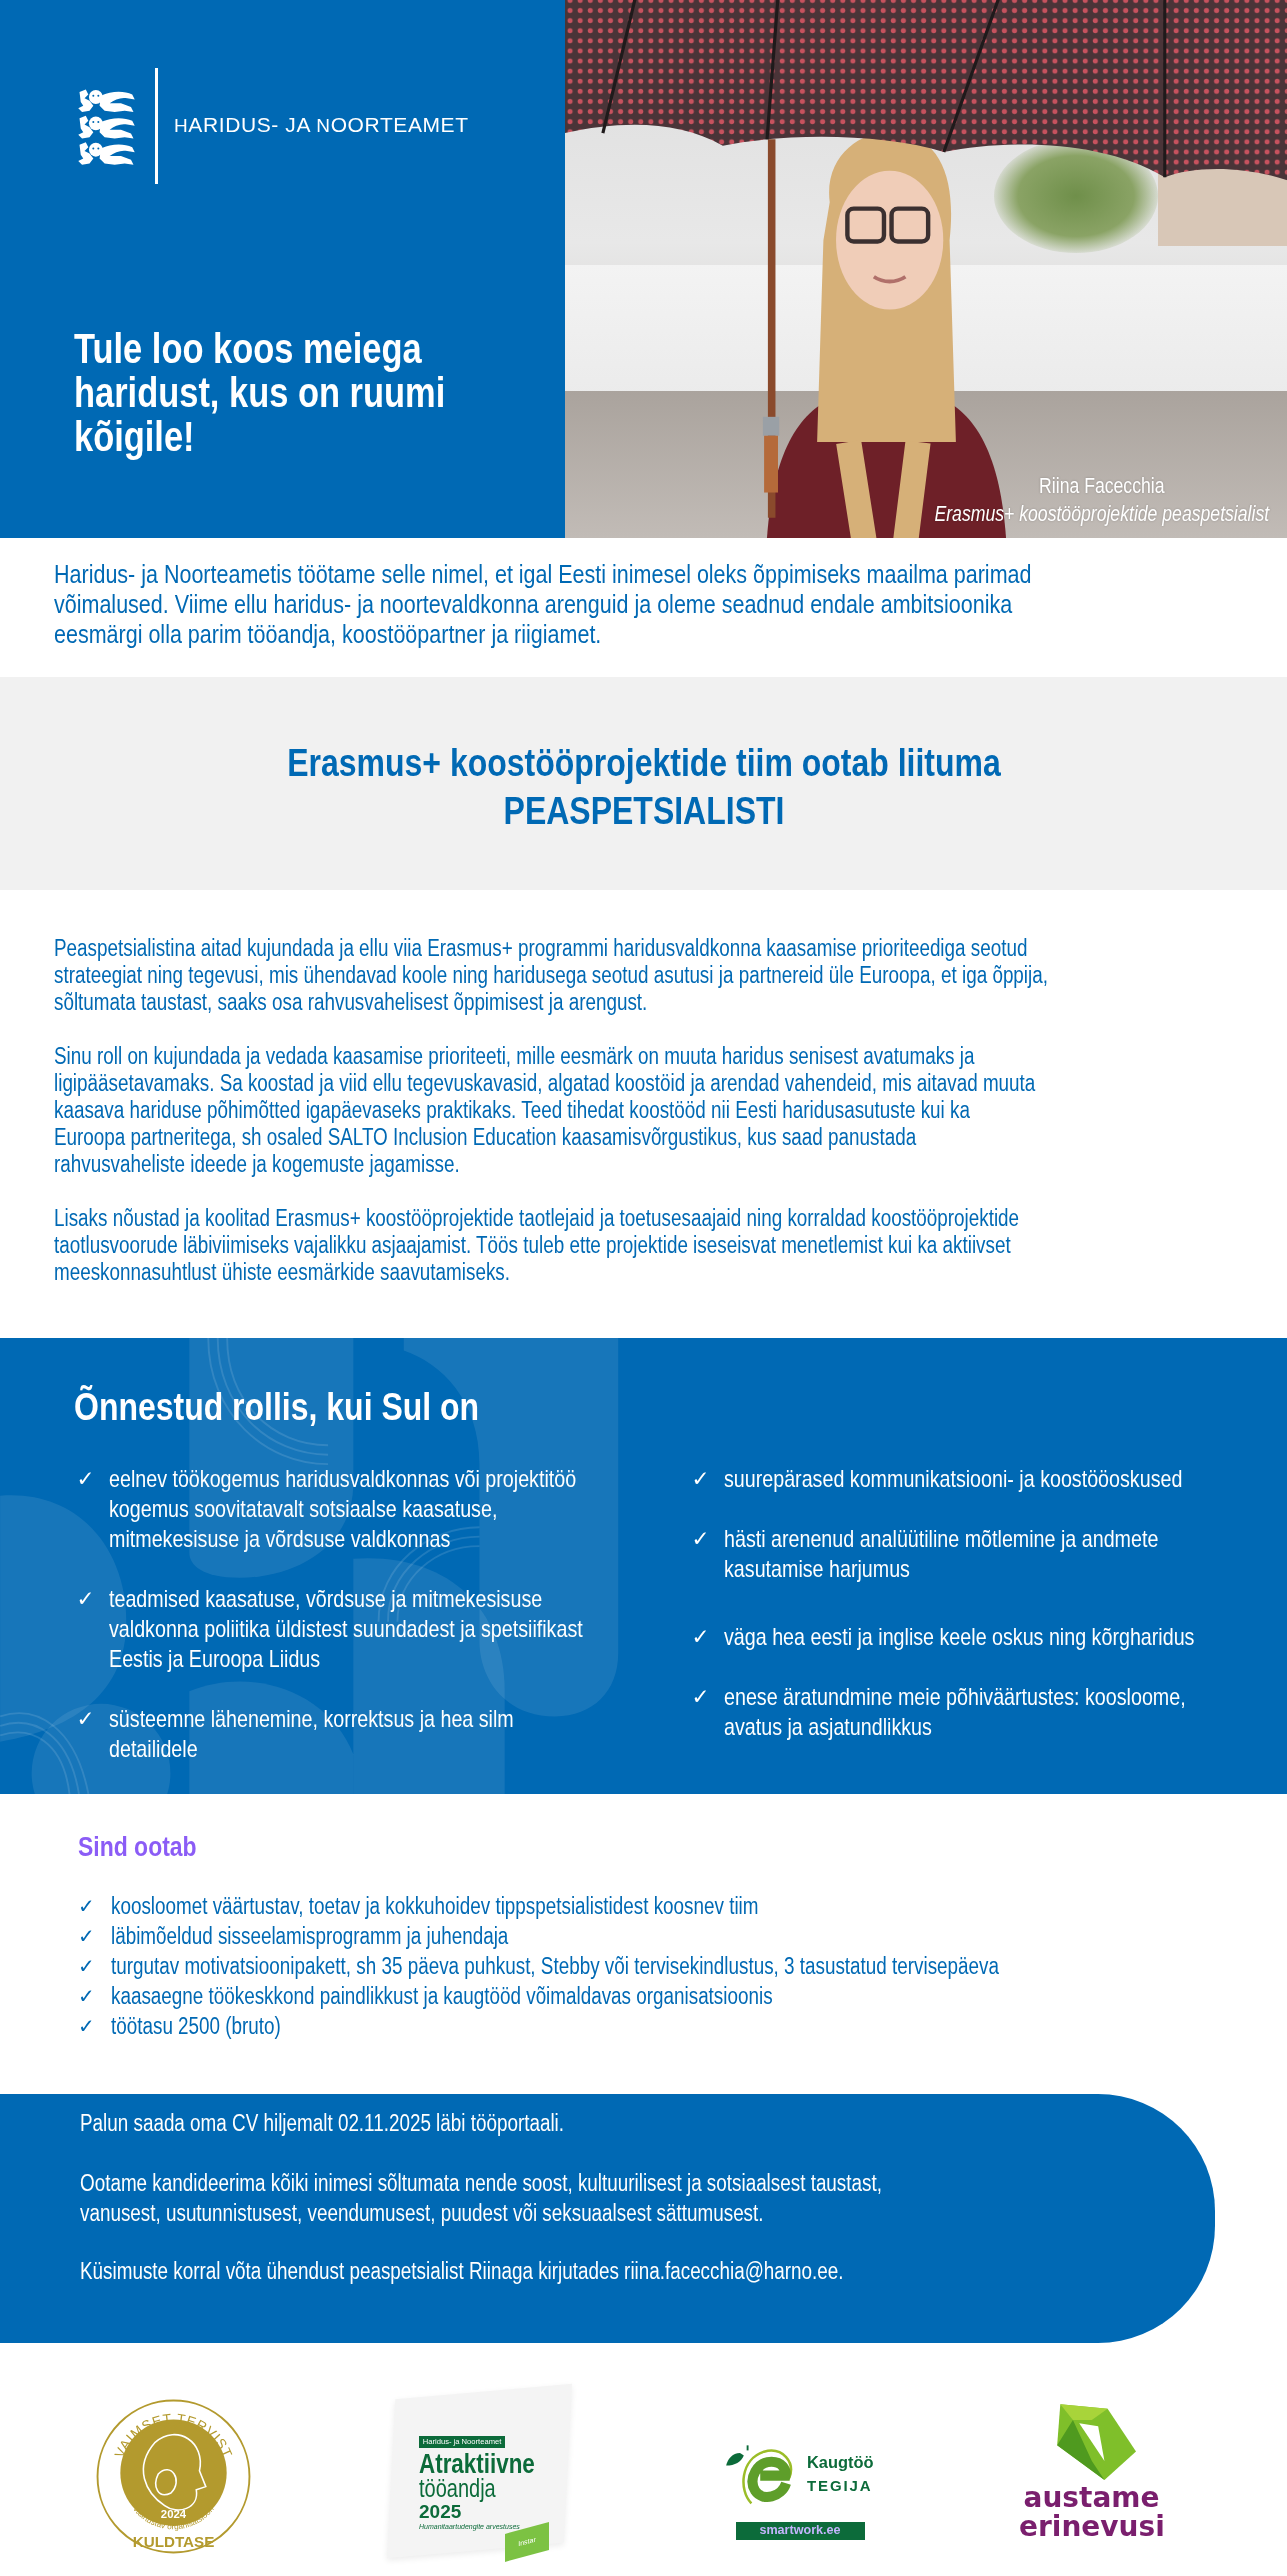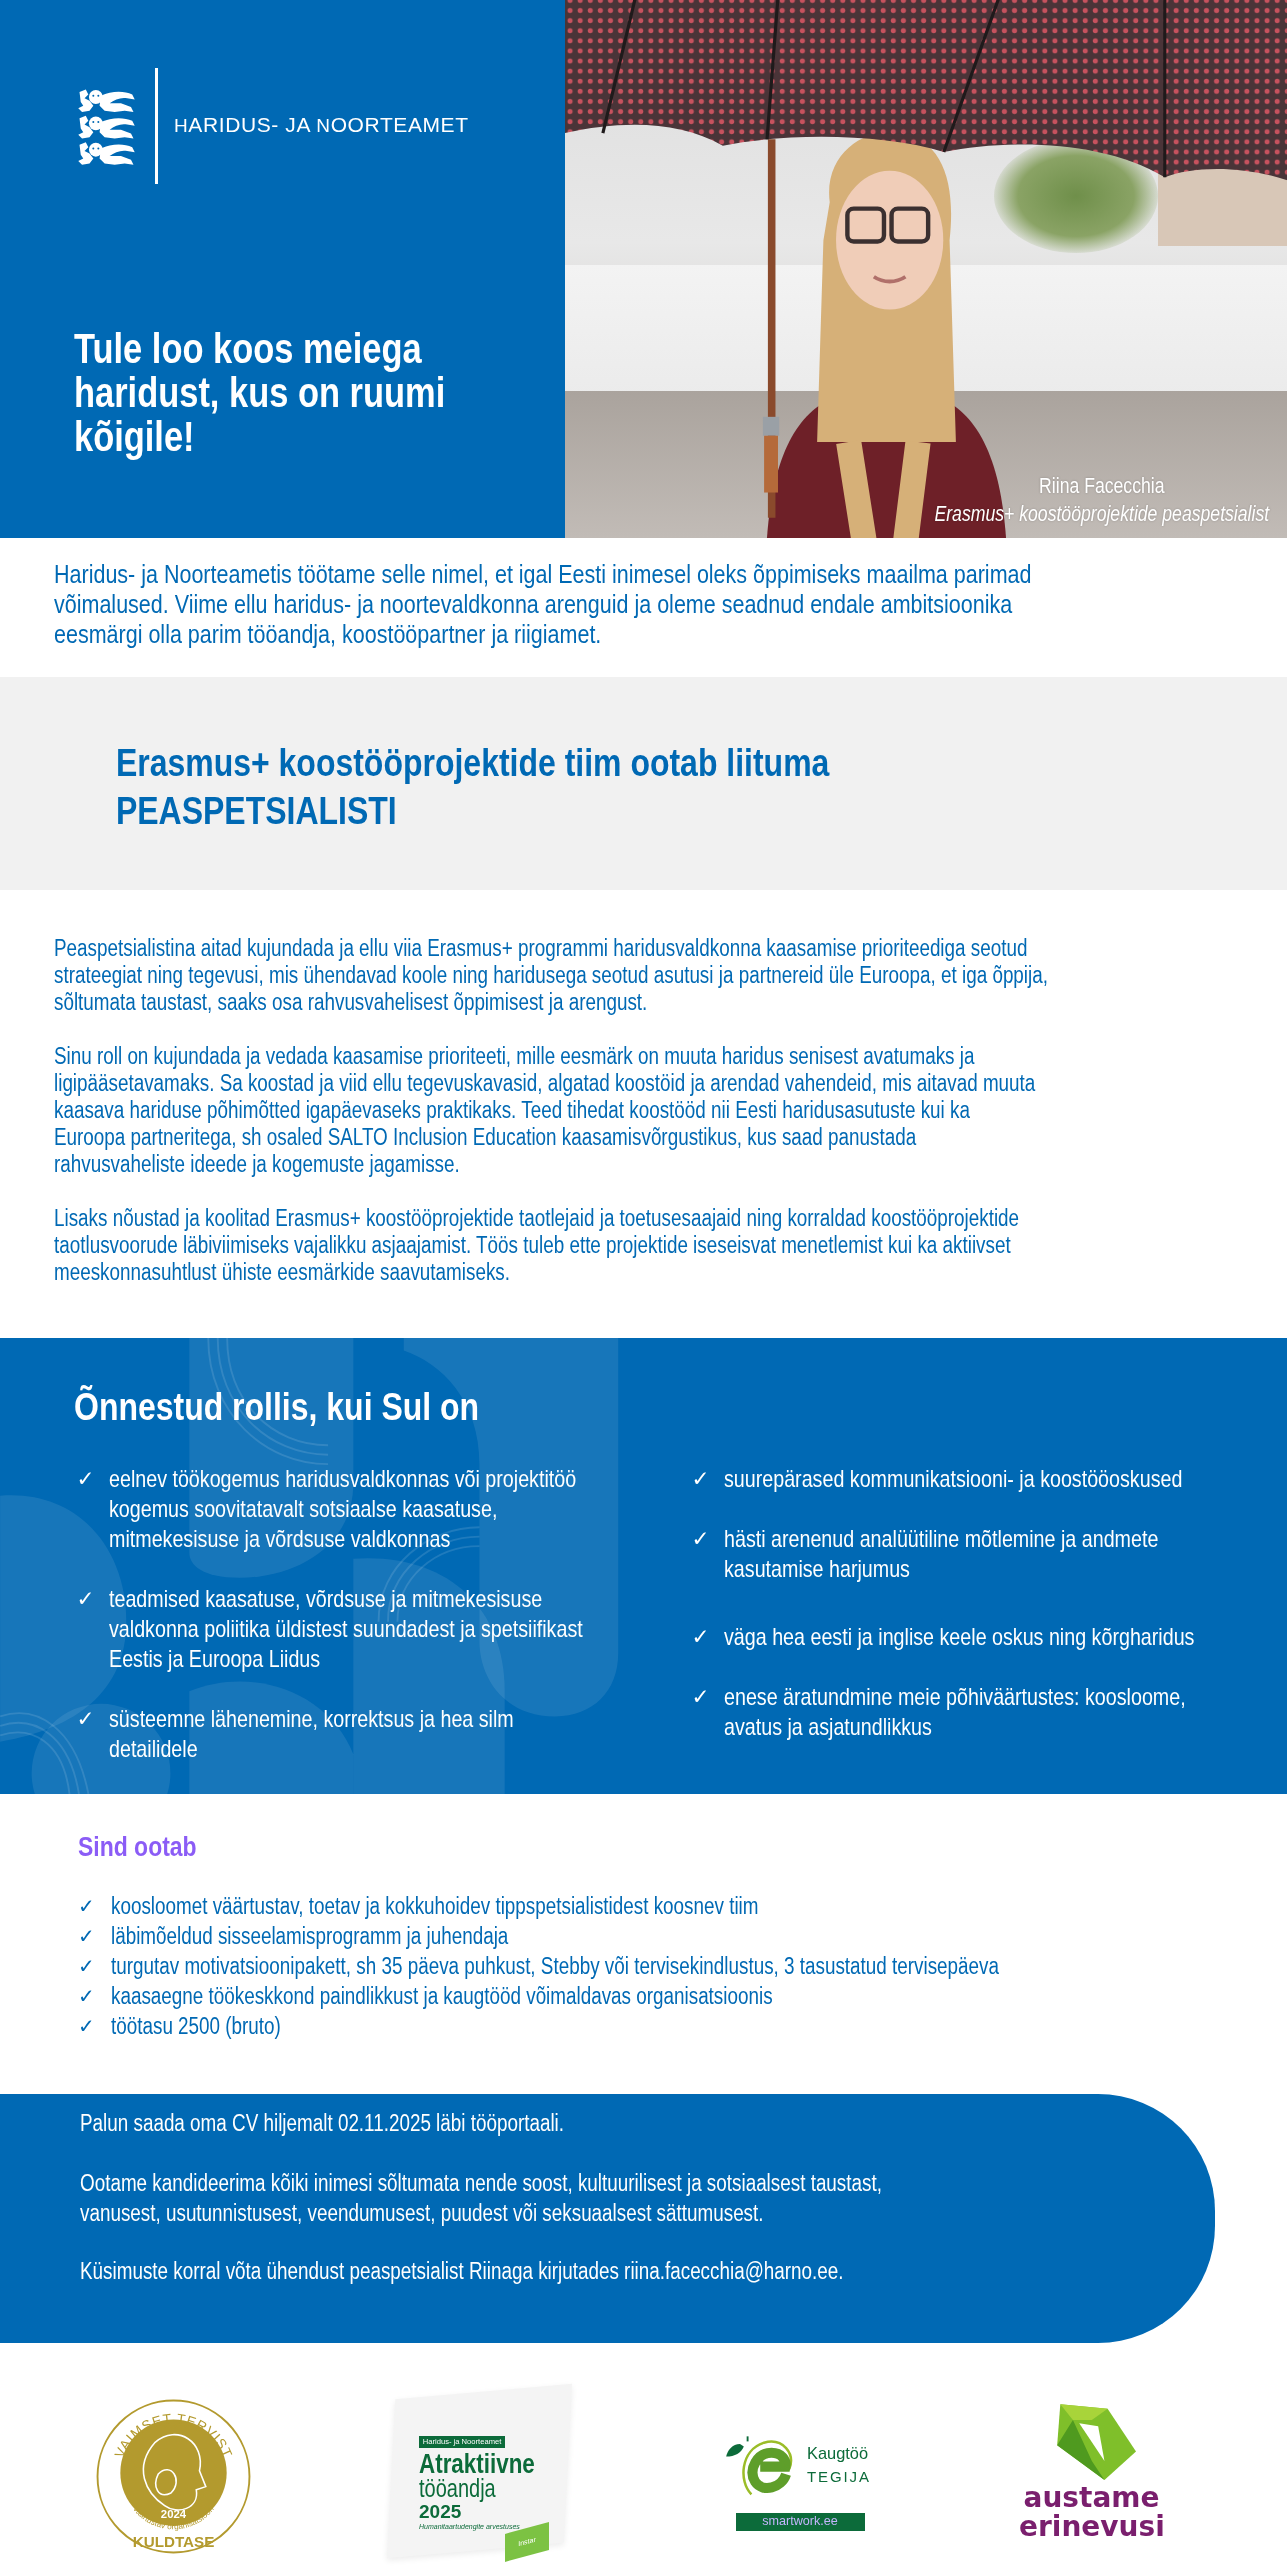--- a/index.html
+++ b/index.html
@@ -27,21 +27,21 @@
   .floor { position: absolute; left: 0; top: 391px; width: 723px; height: 151px; background: linear-gradient(180deg,#aaa39d,#c2bcb7); }
   .caption { position: absolute; right: 19px; top: 472px; text-align: center; color: #ffffff; font-size: 21.5px; line-height: 28px; text-shadow: 0 0 2.5px rgba(0,0,0,0.25); }
   .caption .name, .caption .role { display: block; transform: scaleX(0.82); transform-origin: right top; white-space: nowrap; }
   .caption .role { font-style: italic; }
 
   
   .intro { position: absolute; left: 54px; top: 559px; width: 1187px; font-size: 25px; line-height: 30px; color: #0069b4; }
   .intro .line { display: block; transform: scaleX(0.86); transform-origin: left top; white-space: nowrap; }
 
   
-  .band { position: absolute; left: 0; top: 677px; width: 1288px; height: 213px; background: #f1f1f1; }
+  .band { position: absolute; left: 0; top: 677px; width: 1288px; height: 213px; background: #f1f1f1; text-align: center; }
   .band-title { position: absolute; left: 0; width: 1288px; top: 62px; font-size: 39px; line-height: 48px; color: #0069b4; }
   .band-title .line { display: block; transform: scaleX(0.82); transform-origin: center top; white-space: nowrap; }
 
   
   .body { position: absolute; left: 54px; top: 935px; width: 1180px; font-size: 23px; line-height: 27px; color: #0069b4; }
   .body p { margin-bottom: 27px; }
   .body .line { display: block; transform: scaleX(0.82); transform-origin: left top; white-space: nowrap; }
 
   
   .req { position: absolute; left: 0; top: 1338px; width: 1288px; height: 456px; background: #0069b4; overflow: hidden; }
@@ -70,21 +70,21 @@
   .cta .p1 { position: absolute; left: 80px; top: 14px; }
   .cta .p2 { position: absolute; left: 80px; top: 74px; }
   .cta .line { display: block; transform: scaleX(0.82); transform-origin: left top; white-space: nowrap; }
   .cta .contact { position: absolute; left: 80px; top: 162px; }
   .cta a { color: #ffffff; text-decoration: none; }
 
   
   .logos { position: absolute; left: 0; top: 2373px; width: 1288px; height: 202px; }
   .badge-vt { position: absolute; left: 95px; top: 25px; width: 157px; height: 157px; }
   .badge-at { position: absolute; left: 391px; top: 19px; width: 177px; height: 158px; }
-  .badge-kt { position: absolute; left: 726px; top: 52px; width: 145px; height: 107px; }
+  .badge-kt { position: absolute; left: 726px; top: 61px; width: 145px; height: 107px; font-weight: bold; }
   .badge-ae { position: absolute; left: 1019px; top: 28px; width: 145px; height: 151px; }
   .at-card { position: absolute; left: 0; top: 0; width: 177px; height: 158px; background: #f4f4f4; transform: skewY(-8deg) rotate(3deg); box-shadow: 0 2.5px 6.3px rgba(0,0,0,0.08); }
   .at-org { position: absolute; left: 28px; top: 44px; background: #0c6b3a; color: #fff; font-size: 7.6px; padding: 1.3px 3.8px; white-space: nowrap; }
   .at-title { position: absolute; left: 28px; top: 58px; color: #0c6b3a; font-size: 28px; font-weight: bold; line-height: 28px; white-space: nowrap; transform: scaleX(0.8); transform-origin: left top; }
   .at-sub { position: absolute; left: 28px; top: 84px; color: #0c6b3a; font-size: 25px; line-height: 25px; white-space: nowrap; transform: scaleX(0.8); transform-origin: left top; }
   .at-year { position: absolute; left: 28px; top: 109px; color: #0c6b3a; font-size: 19px; font-weight: bold; }
   .at-note { position: absolute; left: 28px; top: 131px; color: #0c6b3a; font-size: 7px; font-style: italic; white-space: nowrap; }
   .at-tag { position: absolute; left: 114px; top: 136px; width: 44px; height: 28px; background: #7cc243; color: #fff; font-size: 7px; line-height: 28px; text-align: center; transform: skewY(-15deg); }
   .kt-text1 { position: absolute; left: 81px; top: 19px; color: #0c6b3a; font-size: 16.4px; white-space: nowrap; }
   .kt-text2 { position: absolute; left: 81px; top: 43px; color: #0c6b3a; font-size: 15px; letter-spacing: 1.9px; white-space: nowrap; }

